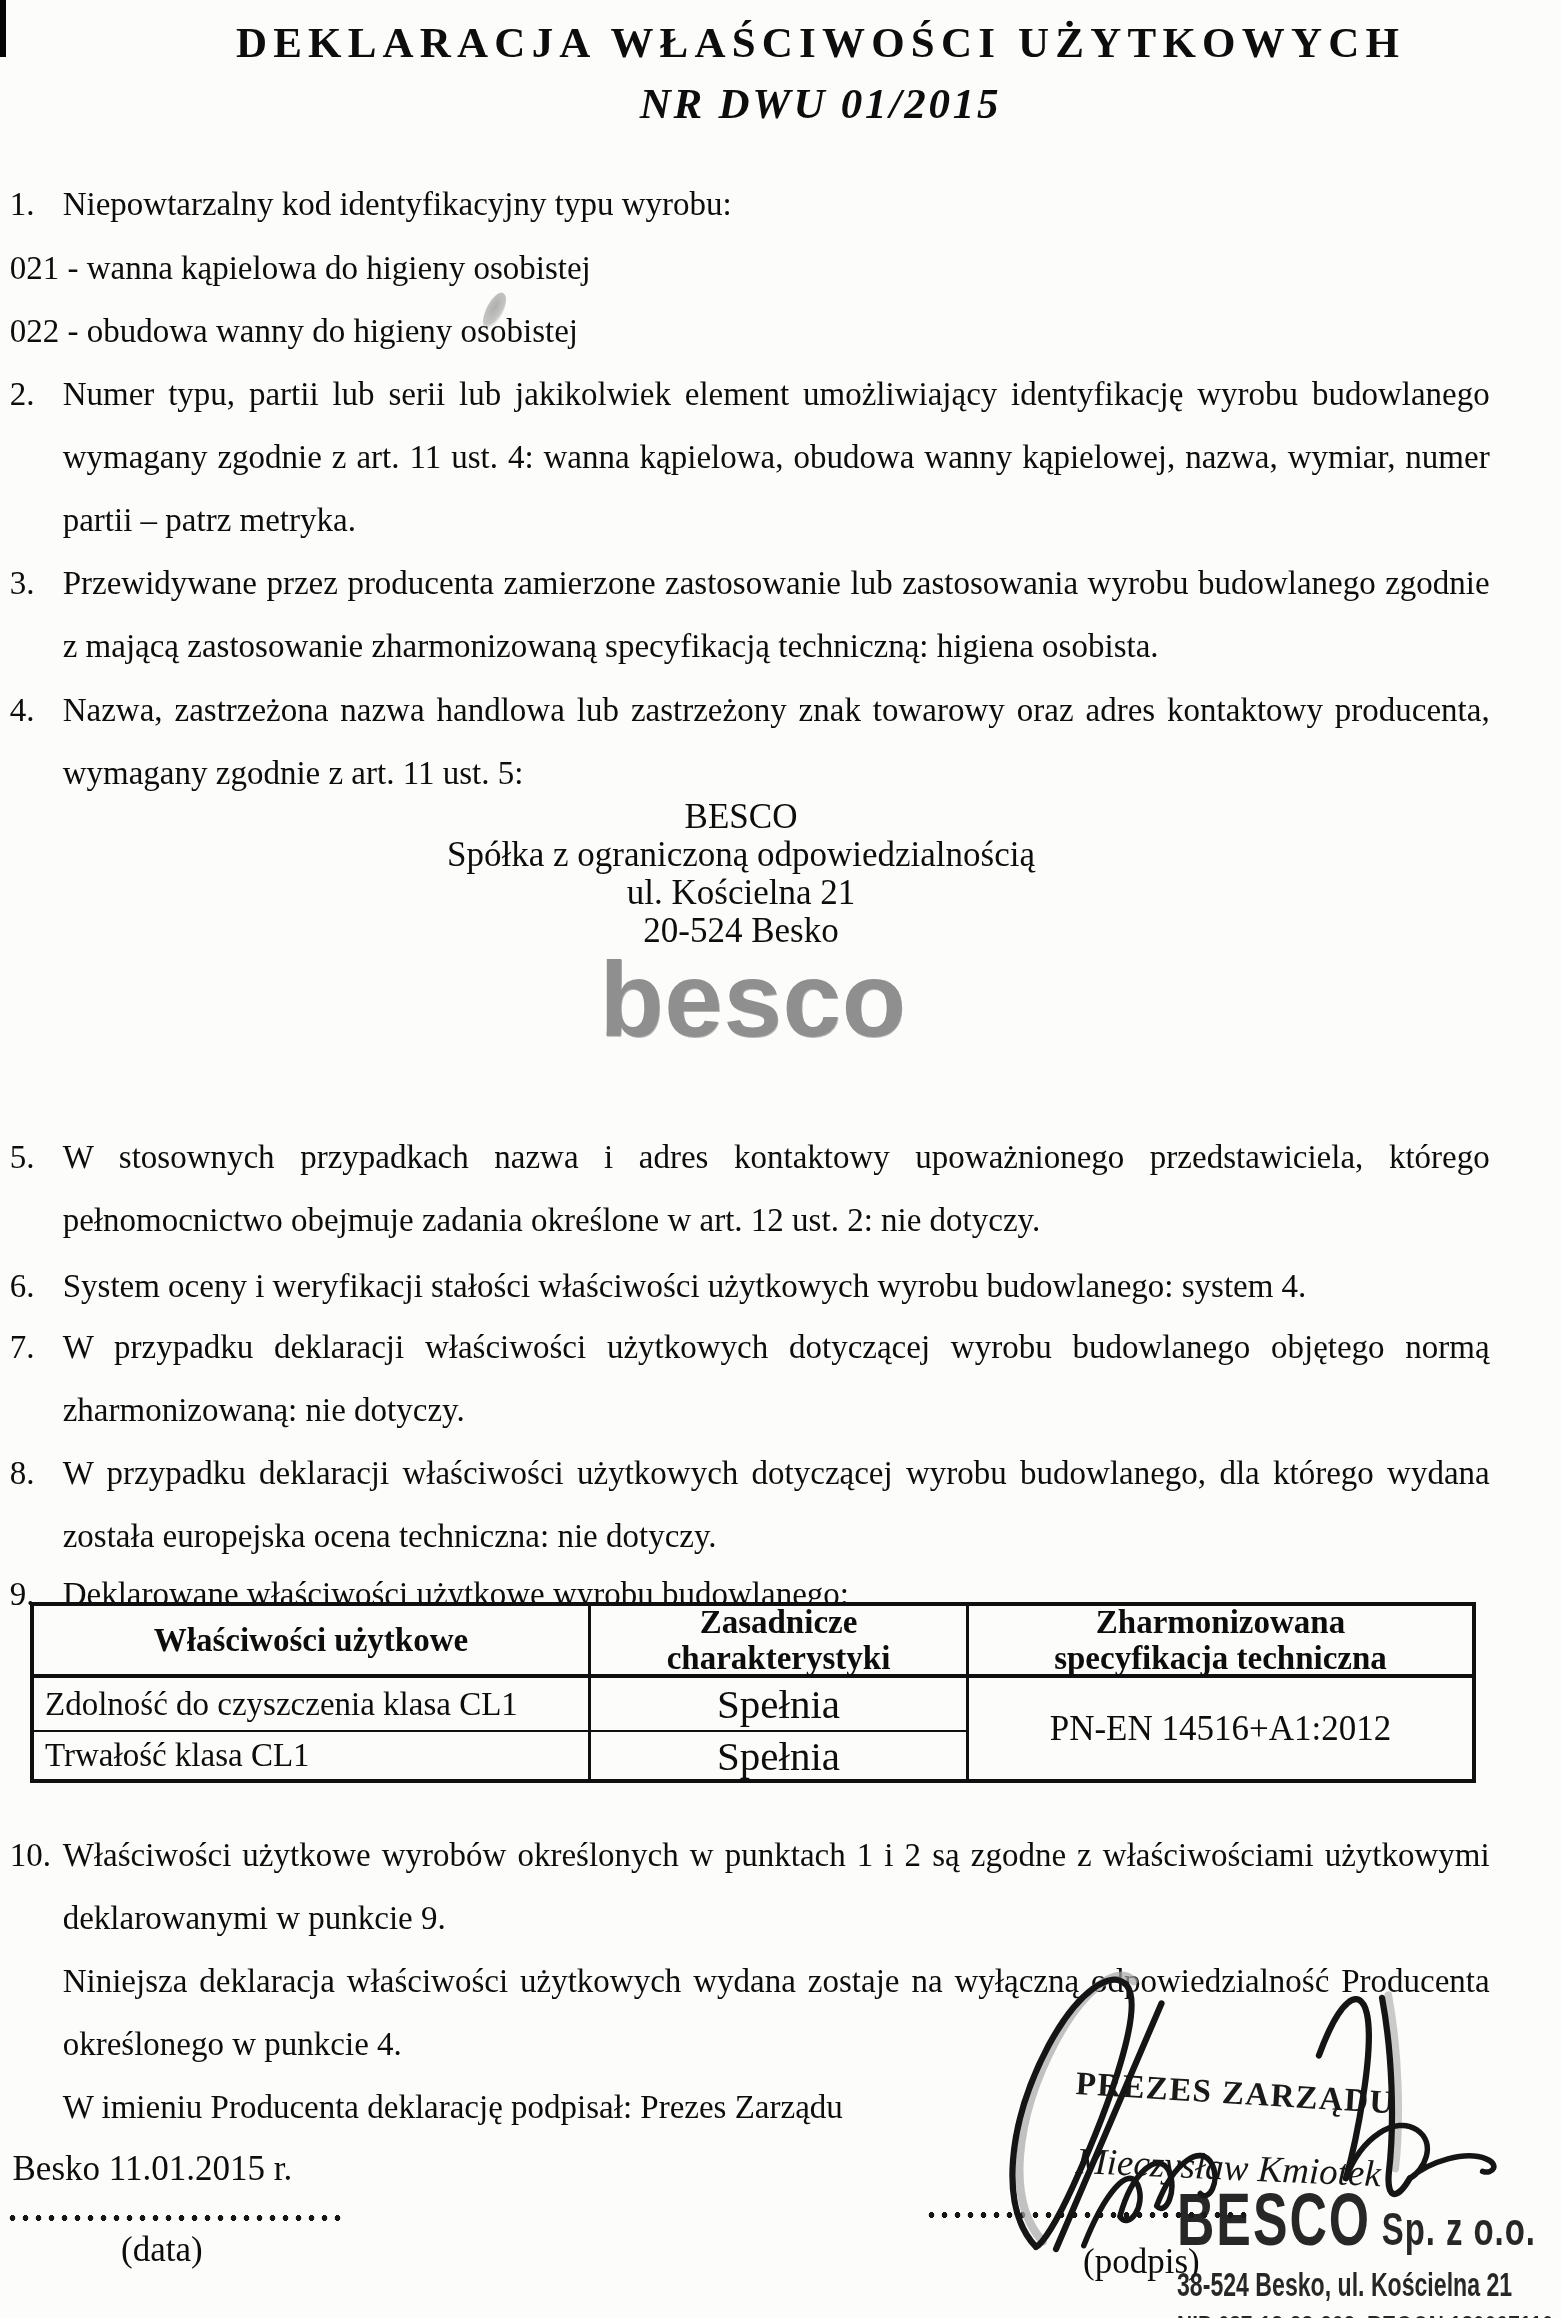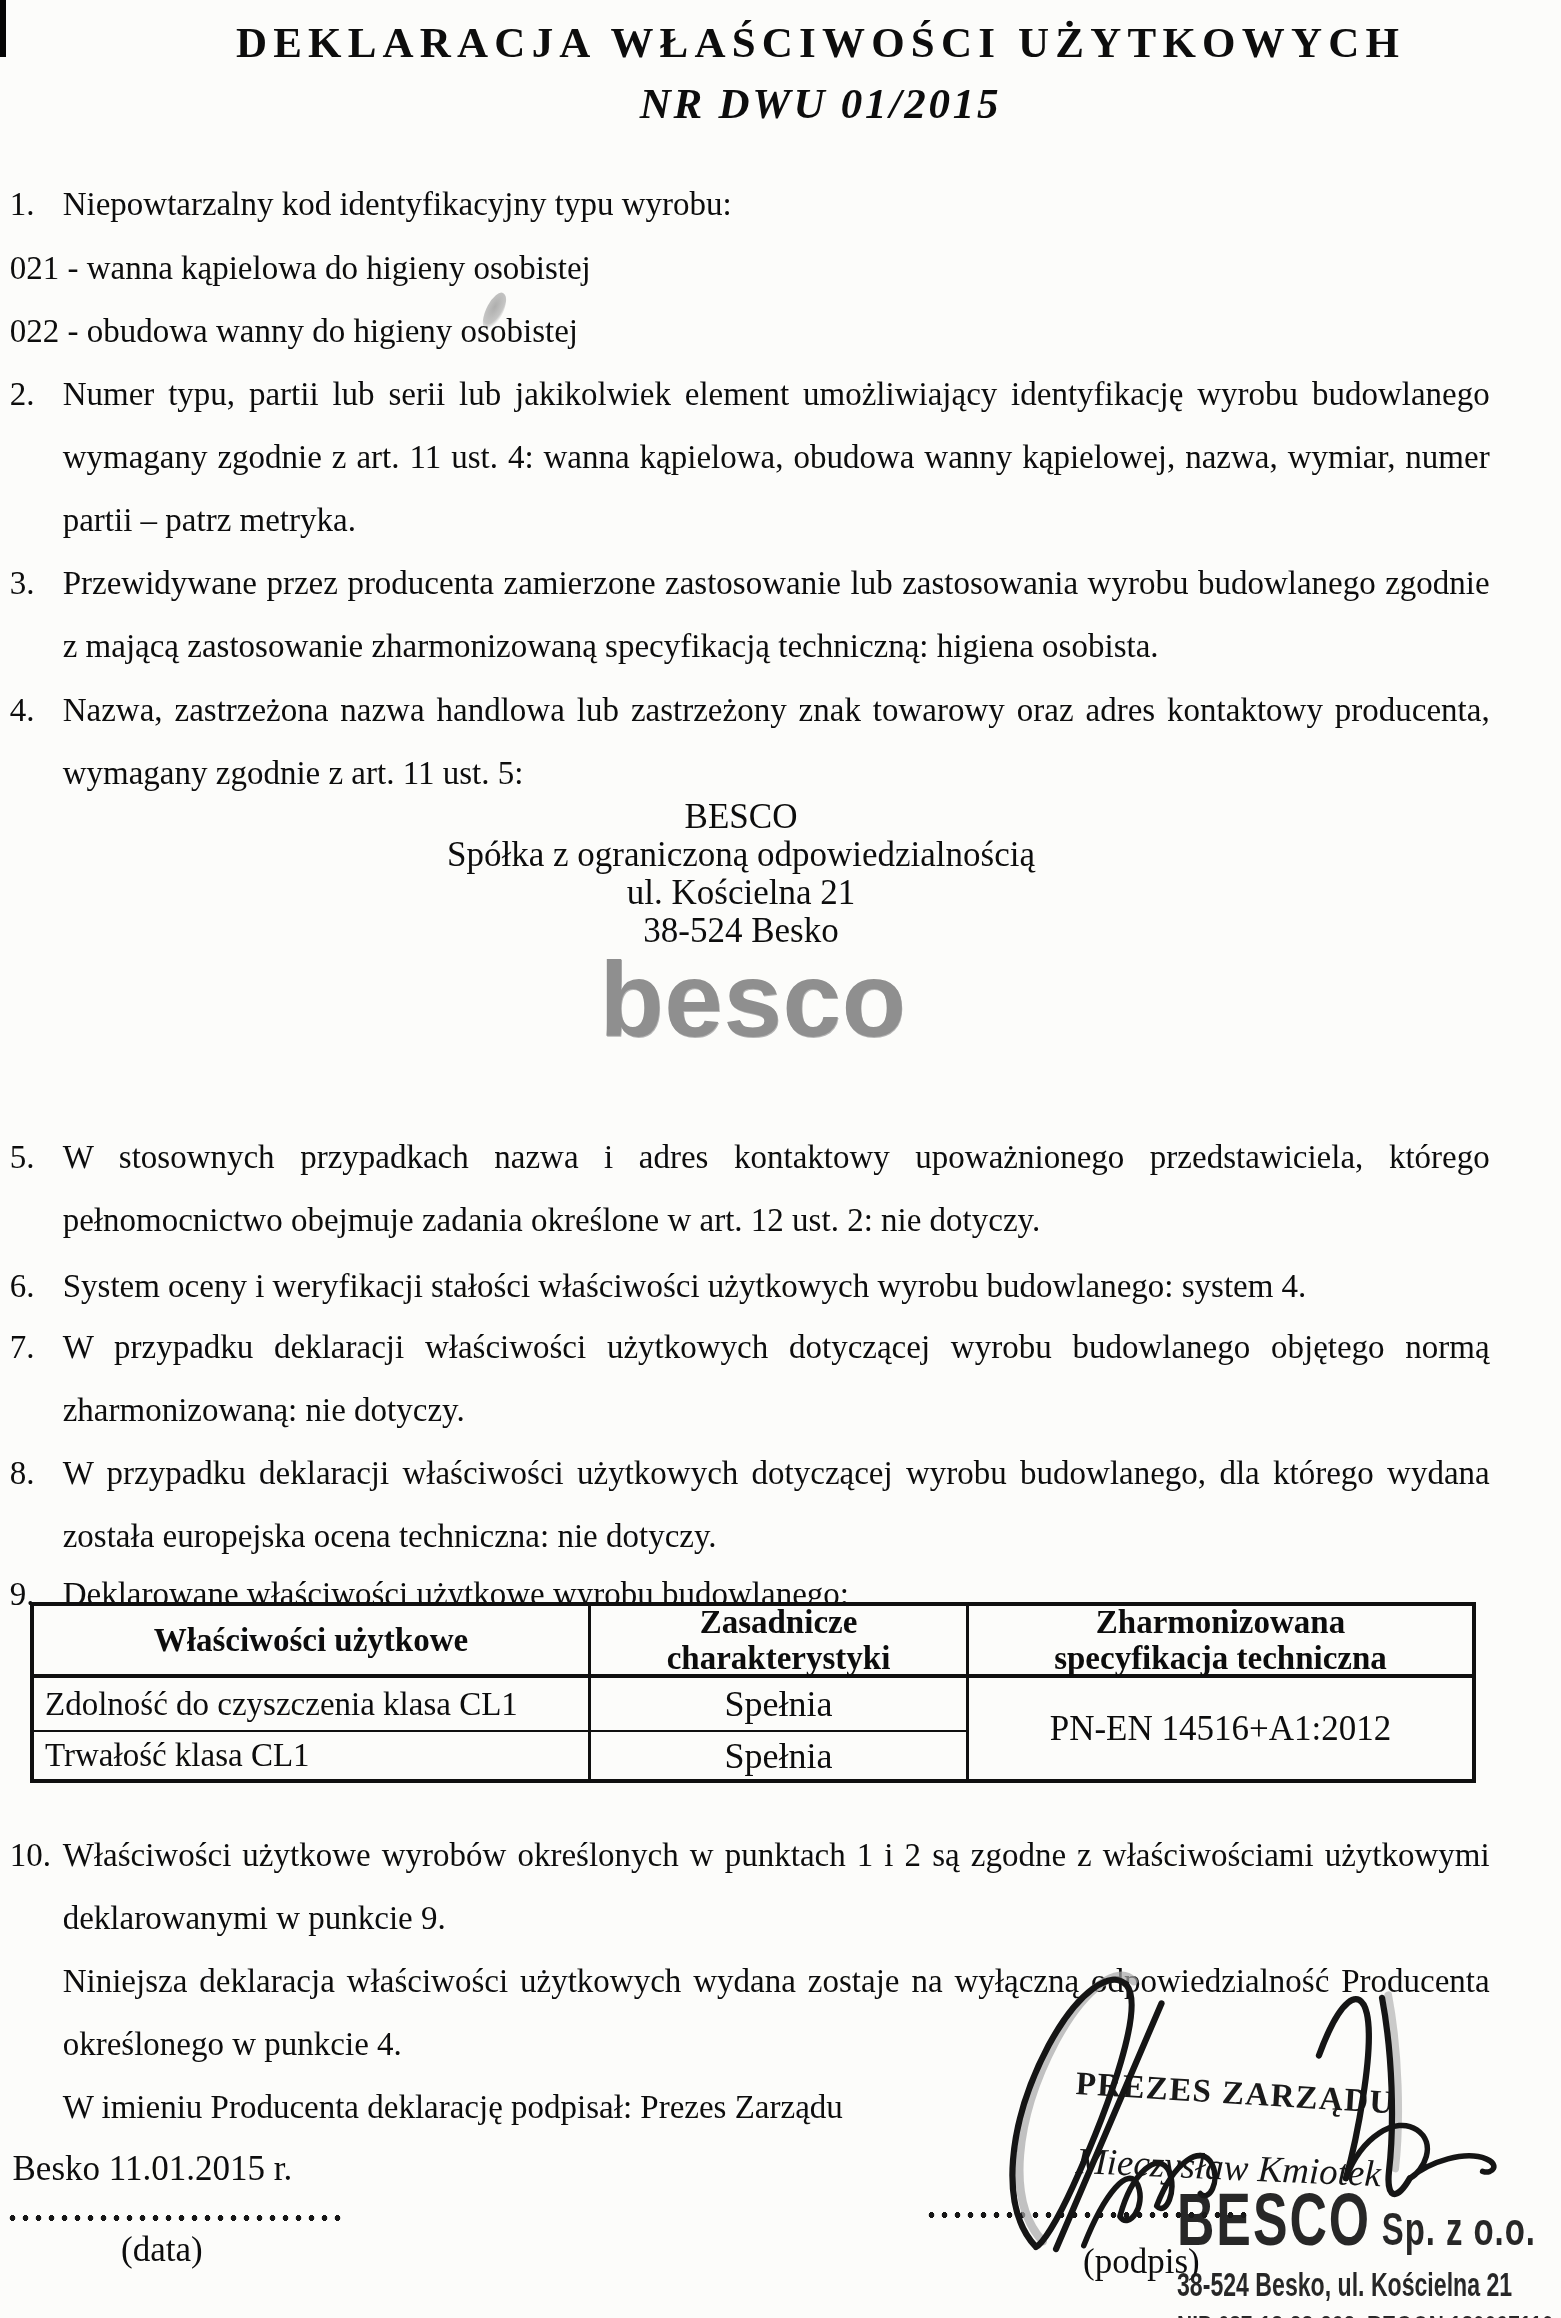--- a/index.html
+++ b/index.html
@@ -22,21 +22,21 @@
         font-family:"Liberation Sans",sans-serif;font-weight:bold;font-size:105px;line-height:104px;
         color:#8f8f8f;letter-spacing:0.7px;text-shadow:0.7px 0.7px 0 #b5b5b5;}
   
   .tbl{position:absolute;left:30px;top:1602px;display:grid;
        grid-template-columns:557px 378px 503px;grid-template-rows:72px 54px 47px;
        border:4.9px solid #101010;background:#fcfcfa;}
   .tbl div{display:flex;align-items:center;justify-content:center;text-align:center;}
   .th{font-weight:bold;font-size:33px;line-height:36px;border-bottom:4.9px solid #101010;}
   .vr{border-right:3.5px solid #101010;}
   .cell-left{justify-content:flex-start !important;text-align:left !important;padding-left:11px;font-size:33px;}
-  .cell-mid{font-size:36px;}
+  .cell-mid{font-size:41px;}
   .rowsep{border-bottom:2.8px solid #101010;}
   .spec-cell{grid-column:3;grid-row:2/4;font-size:35px;}
   
   .dotted{position:absolute;height:8.3px;
         background-image:radial-gradient(circle 3.1px, #161616 90%, rgba(0,0,0,0) 100%);
         background-size:13px 8.3px;background-repeat:repeat-x;}
   .dot-left{left:5.6px;top:2214px;width:339px;}
   .dot-right{left:925px;top:2211px;width:322px;}
   .place-date{position:absolute;left:12.5px;top:2149px;font-size:35px;}
   .cap-data{position:absolute;left:121px;top:2230px;font-size:35px;}
@@ -84,21 +84,21 @@
 
   <div class="para" style="top:679px">
     <span class="num">4.</span>
     <span class="txt">Nazwa, zastrzeżona nazwa handlowa lub zastrzeżony znak towarowy oraz adres kontaktowy producenta, wymagany zgodnie z art. 11 ust. 5:</span>
   </div>
 
   <div class="addr">
     <div>BESCO</div>
     <div>Spółka z ograniczoną odpowiedzialnością</div>
     <div>ul. Kościelna 21</div>
-    <div>38-524 Besko</div>
+    <div>20-524 Besko</div>
   </div>
 
   <div class="logo">besco</div>
 
   <div class="para" style="top:1126px">
     <span class="num">5.</span>
     <span class="txt">W stosownych przypadkach nazwa i adres kontaktowy upoważnionego przedstawiciela, którego pełnomocnictwo obejmuje zadania określone w art. 12 ust. 2: nie dotyczy.</span>
   </div>
 
   <div class="para left" style="top:1255px">

